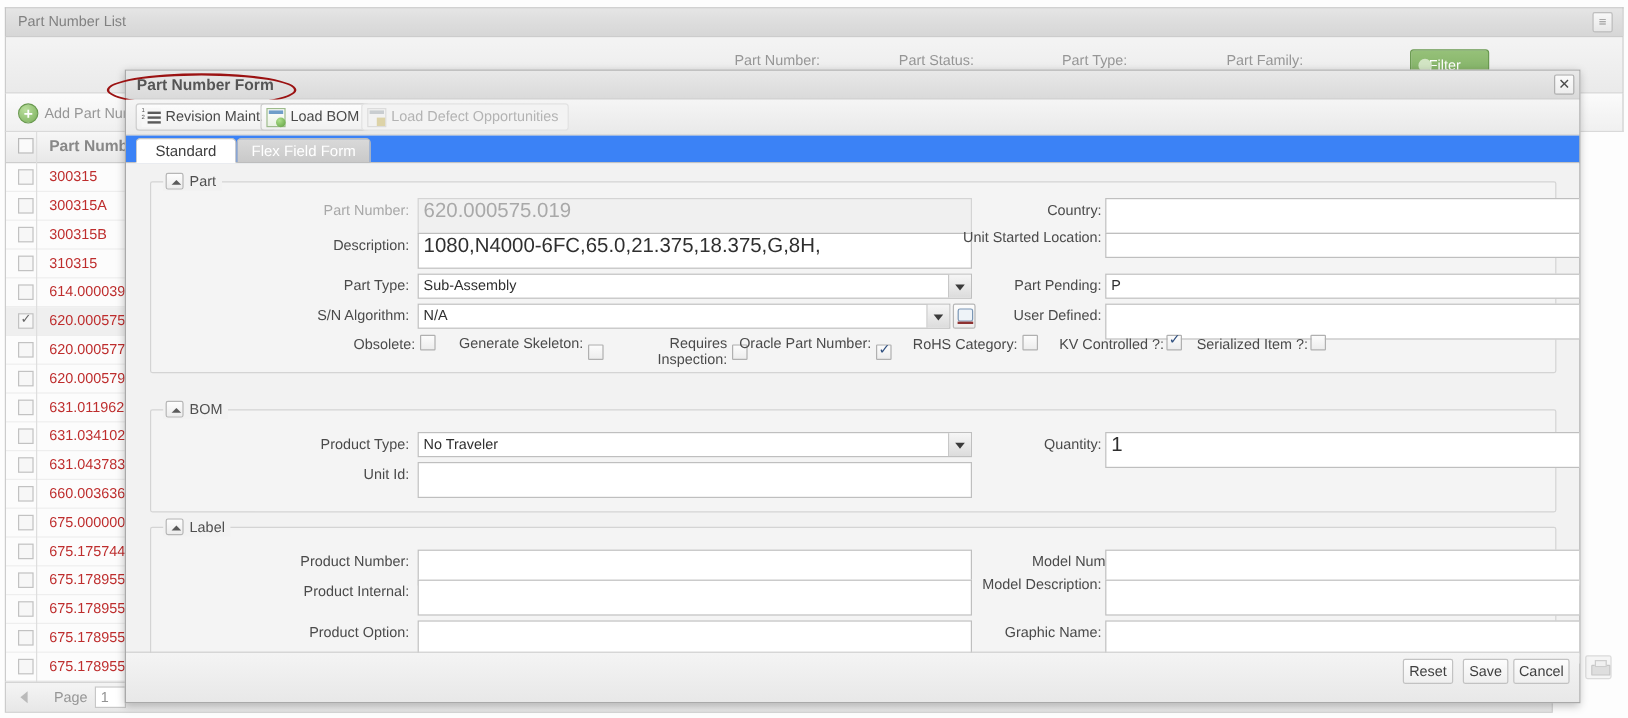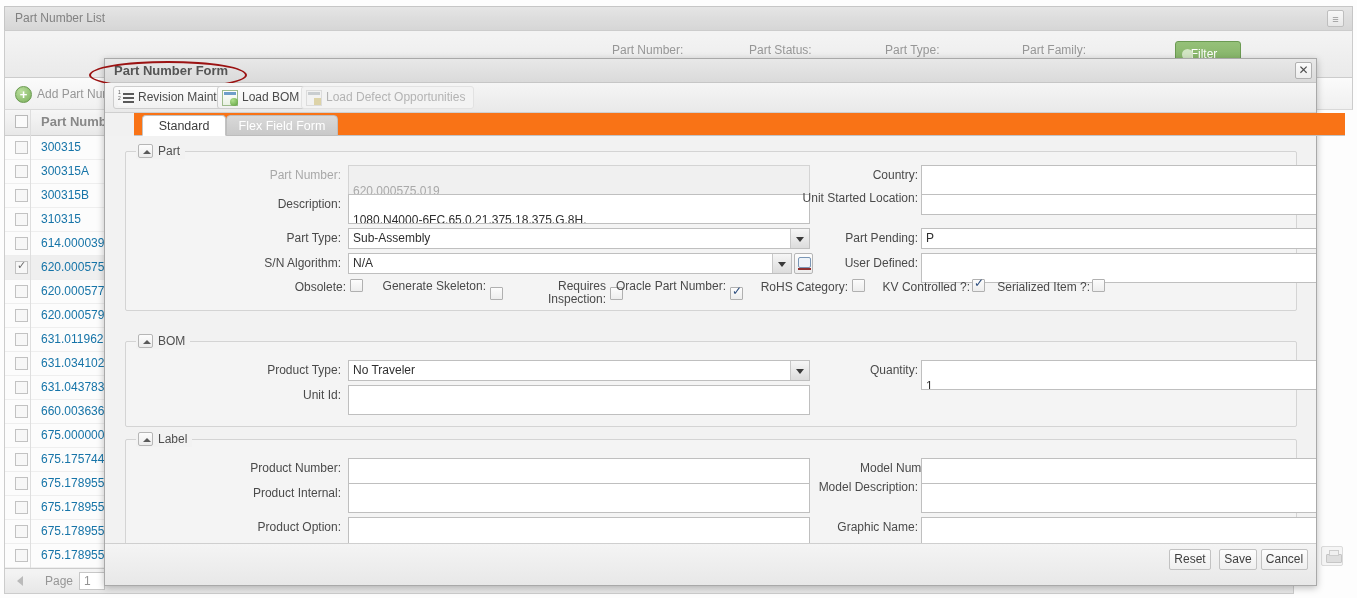--- a/index.html
+++ b/index.html
@@ -108,21 +108,21 @@
     position: absolute; left: 10px; top: 5px;
     width: 13px; height: 13px; border: 1px solid #bdbdbd; background: #f7f7f7;
   }
   .list-row .cb.on::after {
     content: "\2713";
     position: absolute; left: 1px; top: -3px;
     font-size: 11px; color: #5b5b5b;
   }
   .list-row .pn {
     position: absolute; left: 36px; top: 4px;
-    font-size: 12px; color: #0369a1; white-space: nowrap;
+    font-size: 12px; color: #b91c1c; white-space: nowrap;
   }
   .list-row.sel { background: #eeeeee; }
   #bg-colsplit {
     position: absolute; left: 30px; top: 110px; bottom: 30px; width: 1px;
     background: #dcdcdc;
   }
   #bg-footer {
     position: absolute; left: 4px; bottom: 4px; width: 1290px; height: 26px;
     background: linear-gradient(#f4f4f4,#e6e6e6);
     border: 1px solid #c8c8c8;
@@ -236,22 +236,21 @@
     width: 12px; height: 3px; background: #c9cdd0;
   }
   .ico-defect::after {
     content: ""; position: absolute; left: 7px; top: 7px;
     width: 7px; height: 7px; background: #ddd3a8;
   }
 
   #tabstrip {
     position: absolute; left: 0; top: 54px; width: 100%; height: 23px;
     border-bottom: 1px solid #c3c3c3;
-    background: #f97316;
-    margin-left: 29px;
+    background: #3b82f6;
   }
   .tab {
     position: absolute; top: 2px; height: 21px;
     font-size: 12.5px; text-align: center; line-height: 20px;
     border-top-left-radius: 4px; border-top-right-radius: 4px;
   }
   .tab.active {
     background: #ffffff; color: #3d3d3d;
     border: 1px solid #c3c3c3; border-bottom: 1px solid #ffffff;
     font-weight: normal;
@@ -296,22 +295,22 @@
   .flabel {
     position: absolute;
     font-size: 12px; color: #4a4a4a;
     text-align: right;
   }
   .flabel.dim { color: #a8a8a8; }
   .finput {
     position: absolute; height: 30px;
     background: #ffffff;
     border: 1px solid #bfbfbf;
-    font-size: 12px; color: #2f2f2f;
-    padding: 16px 0 0 4px; line-height: 19px;
+    font-size: 17px; color: #2f2f2f;
+    padding: 0 0 0 4px; line-height: 19px;
     white-space: nowrap; overflow: hidden;
   }
   .finput.disabled {
     background: #f0f0f0; border-color: #d4d4d4; color: #a9a9a9;
   }
   .fselect {
     position: absolute; height: 21px;
     background: #ffffff;
     border: 1px solid #bfbfbf;
     font-size: 12px; color: #2f2f2f;

